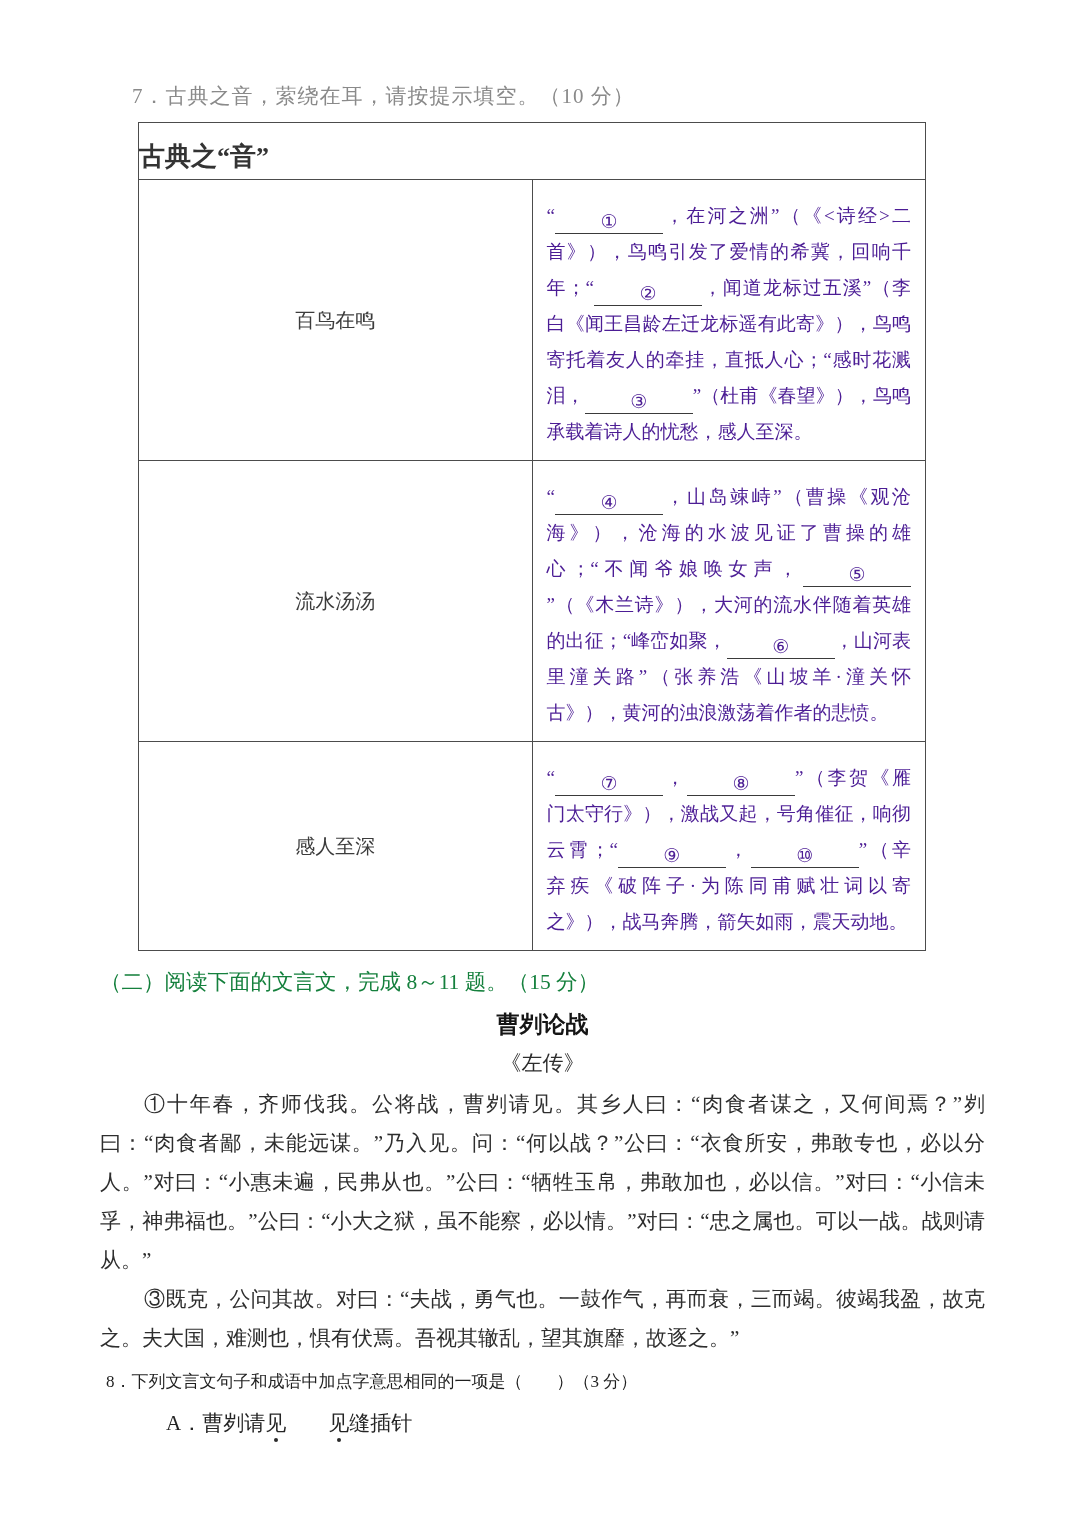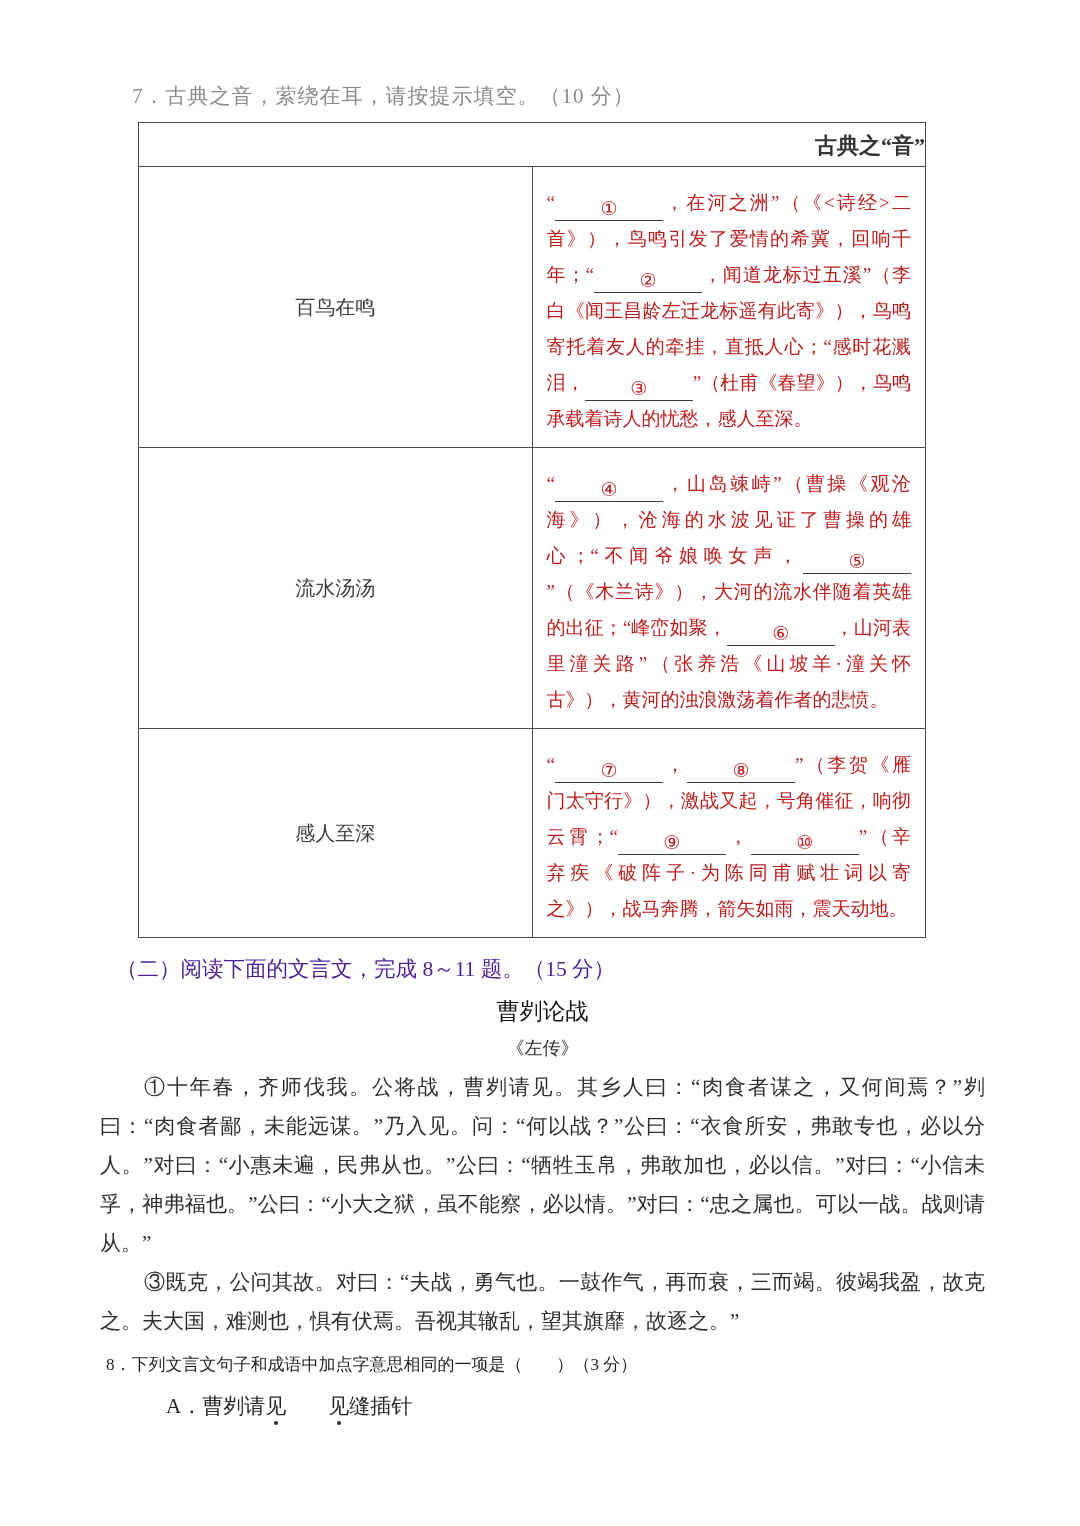--- a/index.html
+++ b/index.html
@@ -27,65 +27,65 @@
     border-collapse:collapse;
     margin:12px 0 0 38px;
     width:788px;
     table-layout:fixed;
   }
   .q7-table td {
     border:1.6px solid #4c4c4c;
     vertical-align:middle;
   }
   .q7-table .t-title {
-    text-align:right;
-    font-size:22px;
+    text-align:left;
+    font-size:26px;
     font-weight:bold;
     color:#333;
-    padding:8px 0 5px;
+    padding:16px 0 5px;
   }
   .q7-table .t-label {
     width:118px;
     text-align:center;
     font-size:20px;
     color:#3c3c3c;
     font-family:Liberation Mono, monospace;
   }
   .q7-table .t-content {
     padding:18px 14px 10px;
     font-size:19px;
     line-height:36px;
-    color:#b91c1c;
+    color:#4c1d95;
     text-align:justify;
   }
   .blank {
     display:inline-block;
     min-width:108px;
     padding:0 4px;
     border-bottom:1.6px solid #3a3a3a;
     text-align:center;
     line-height:1.1;
     vertical-align:bottom;
   }
   
   .sec-heading {
-    margin:16px 0 0 16px;
+    margin:16px 0 0 0;
     font-size:21.5px;
-    color:#4c1d95;
+    color:#15803d;
   }
   .passage-title {
     text-align:center;
     font-size:23px;
-    font-weight:normal;
+    font-weight:bold;
     color:#151515;
     margin-top:13px;
   }
   .passage-source {
     text-align:center;
-    font-size:18px;
+    font-size:21px;
     color:#2d2d2d;
     margin-top:9px;
   }
   .passage { margin-top:8px; }
   .passage p {
     font-size:21px;
     line-height:39px;
     color:#2e2e2e;
     text-align:justify;
     text-indent:2.1em;

